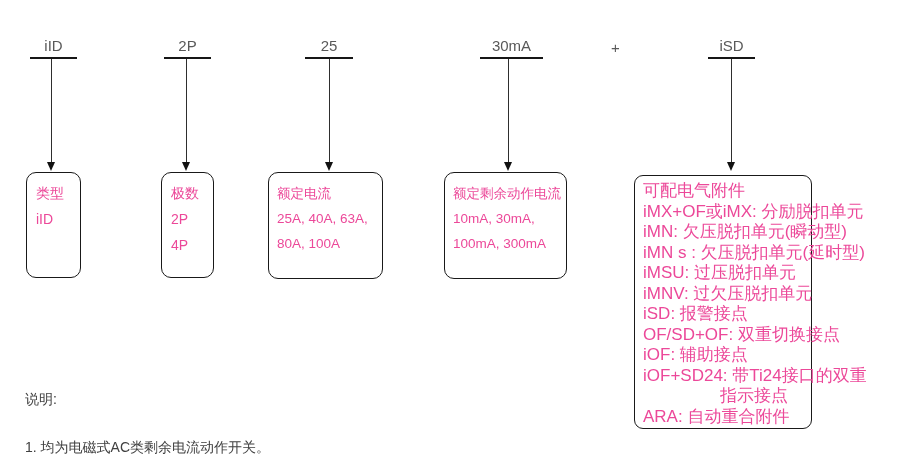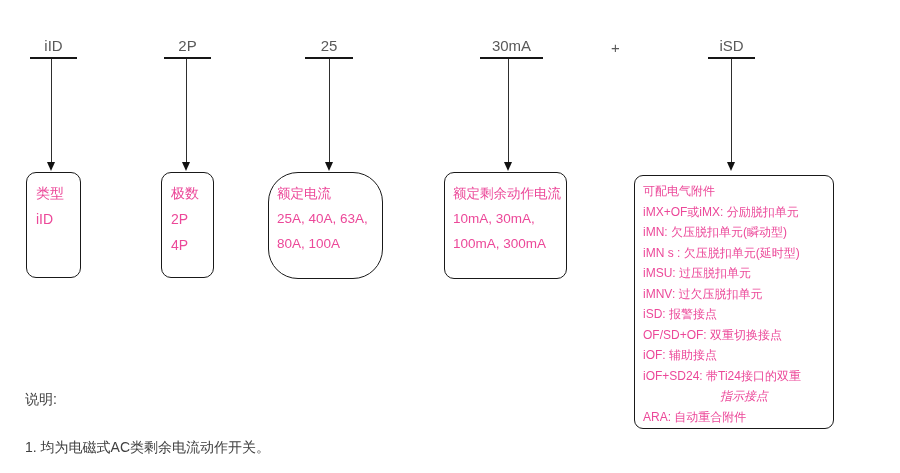--- a/index.html
+++ b/index.html
@@ -26,27 +26,27 @@
     position:absolute;top:172px;background:#ffffff;border:1.5px solid #191919;
     border-radius:10px;color:#ec4899;font-size:14px;box-sizing:border-box;
   }
   .bl{white-space:nowrap;}
   
   .p1-label{left:30px;width:47px;}   .p1-line{left:51px;}  .p1-arrow{left:47px;}
   .p1-box{left:26px;width:55px;height:106px;padding:7px 0 0 9px;line-height:26px;}
   .p2-label{left:164px;width:47px;}  .p2-line{left:186px;} .p2-arrow{left:182px;}
   .p2-box{left:161px;width:53px;height:106px;padding:7px 0 0 9px;line-height:26px;}
   .p3-label{left:305px;width:48px;}  .p3-line{left:329px;} .p3-arrow{left:325px;}
-  .p3-box{left:268px;width:115px;height:107px;padding:8px 0 0 8px;line-height:25px;font-size:13.5px;border-radius:30px;}
+  .p3-box{left:268px;width:115px;height:107px;padding:8px 0 0 8px;line-height:25px;font-size:13.5px;}
   .p4-label{left:480px;width:63px;}  .p4-line{left:508px;} .p4-arrow{left:504px;}
   .p4-box{left:444px;width:123px;height:107px;padding:8px 0 0 8px;line-height:25px;font-size:13.5px;}
   .p5-label{left:708px;width:47px;}  .p5-line{left:731px;} .p5-arrow{left:727px;}
-  .p5-box{left:634px;top:175px;width:200px;height:254px;padding:5px 0 0 8px;
-          line-height:20.5px;font-size:12px;border-radius:9px;}
-  .indent{padding-left:77px;font-style:italic;}
+  .p5-box{left:634px;top:175px;width:178px;height:254px;padding:5px 0 0 8px;
+          line-height:20.5px;font-size:17px;border-radius:9px;}
+  .indent{padding-left:77px;}
   .plus{position:absolute;left:611px;top:39px;font-size:15px;color:#595959;}
   .note{position:absolute;left:25px;font-size:14px;color:#404040;white-space:nowrap;}
   .note-title{top:391px;}
   .note-1{top:439px;}
 </style>
 </head>
 <body>
 
 <div class="canvas">
 

